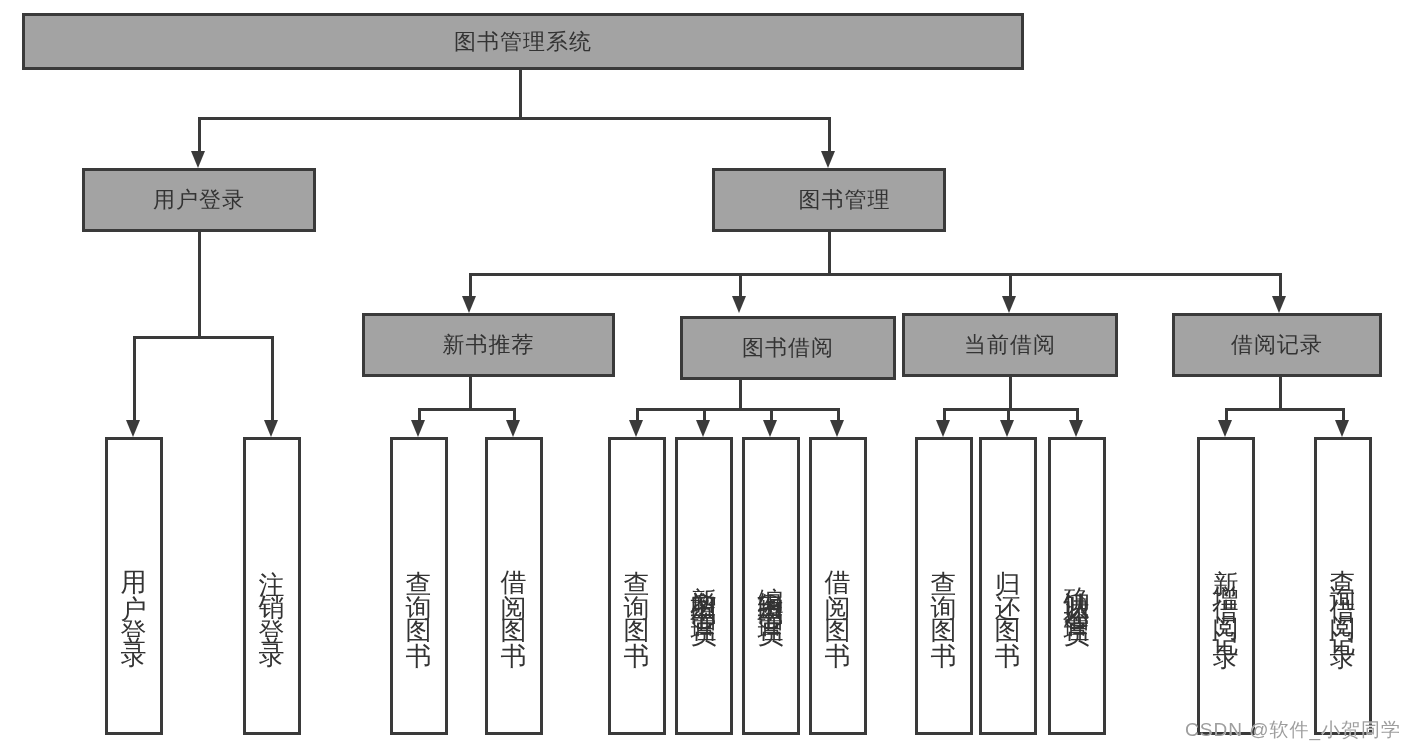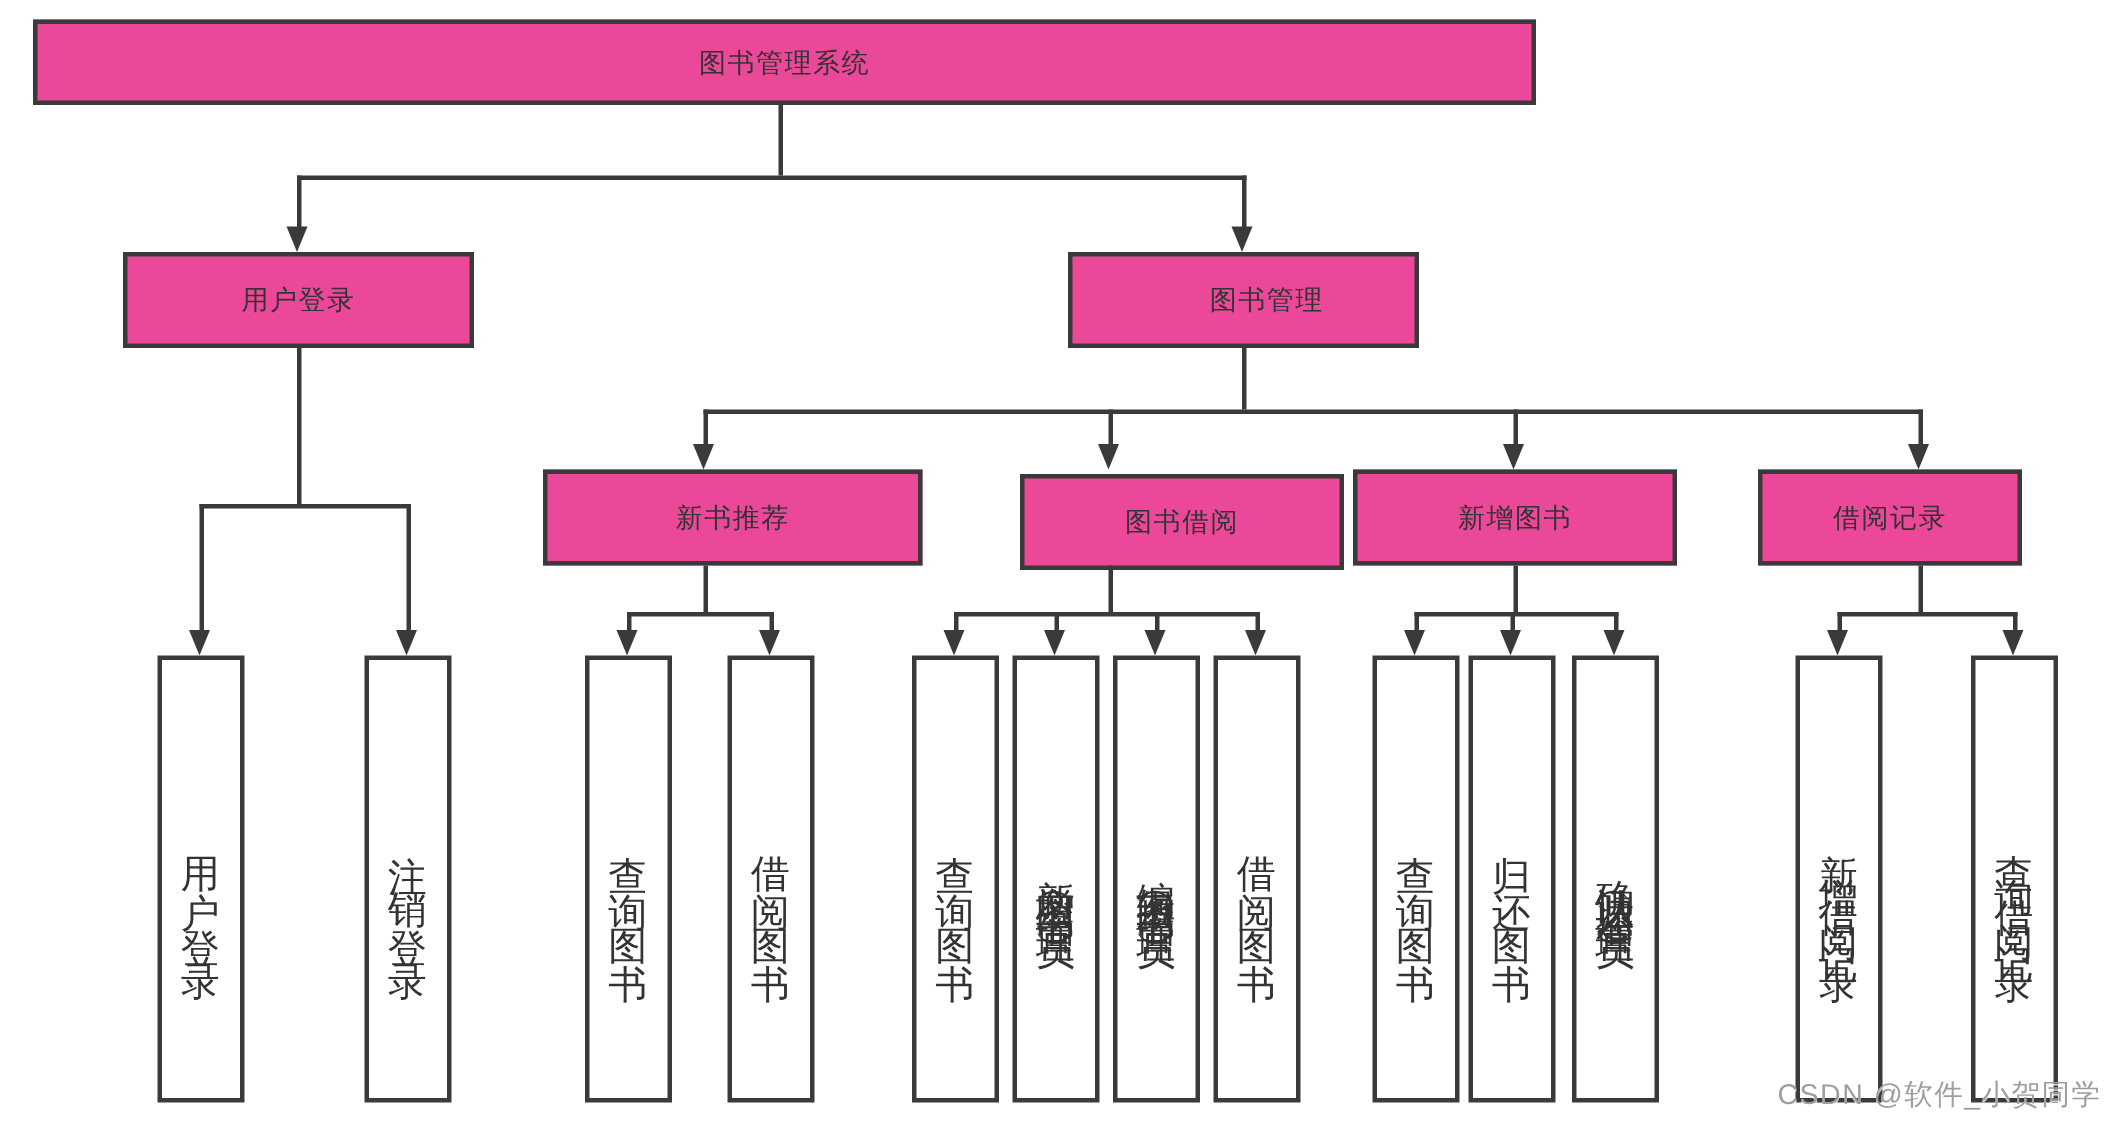--- a/index.html
+++ b/index.html
@@ -14,24 +14,24 @@
   .canvas{
     position:relative;
     width:1405px;height:747px;
     background:var(--bg);
     overflow:hidden;
   }
   
   .hbox{
     position:absolute;
     border:3px solid var(--line);
-    background:#ec4899;
+    background:#a3a3a3;
     display:flex;align-items:center;justify-content:center;
     color:var(--text);
-    font-size:18px;
+    font-size:22px;
     letter-spacing:1px;
   }
   .vbox{
     position:absolute;
     width:58px;height:298px;top:437px;
     border:3px solid var(--line);
     background:#fff;
     display:flex;align-items:center;justify-content:center;
     color:var(--text);
   }
@@ -105,23 +105,23 @@
   <div class="vline" style="left:1279px;top:273px;height:25px;"></div>
   <div class="arrow" style="left:1272px;top:296px;"></div>
 
   <div class="hbox" style="left:362px;top:313px;width:253px;height:64px;">
     <span>新书推荐</span>
   </div>
   <div class="hbox" style="left:632px;top:316px;width:216px;height:64px;margin-left:48px;">
     <span>图书借阅</span>
   </div>
   <div class="hbox" style="left:902px;top:313px;width:216px;height:64px;">
-    <span>新增图书</span>
-  </div>
-  <div class="hbox" style="left:1172px;top:313px;width:176px;height:64px;">
+    <span>当前借阅</span>
+  </div>
+  <div class="hbox" style="left:1172px;top:313px;width:210px;height:64px;">
     <span>借阅记录</span>
   </div>
 
   <div class="vline" style="left:469px;top:377px;height:31px;"></div>
   <div class="hline" style="left:418px;top:408px;width:98px;"></div>
   <div class="vline" style="left:418px;top:408px;height:14px;"></div>
   <div class="arrow" style="left:411px;top:420px;"></div>
   <div class="vline" style="left:513px;top:408px;height:14px;"></div>
   <div class="arrow" style="left:506px;top:420px;"></div>
 

